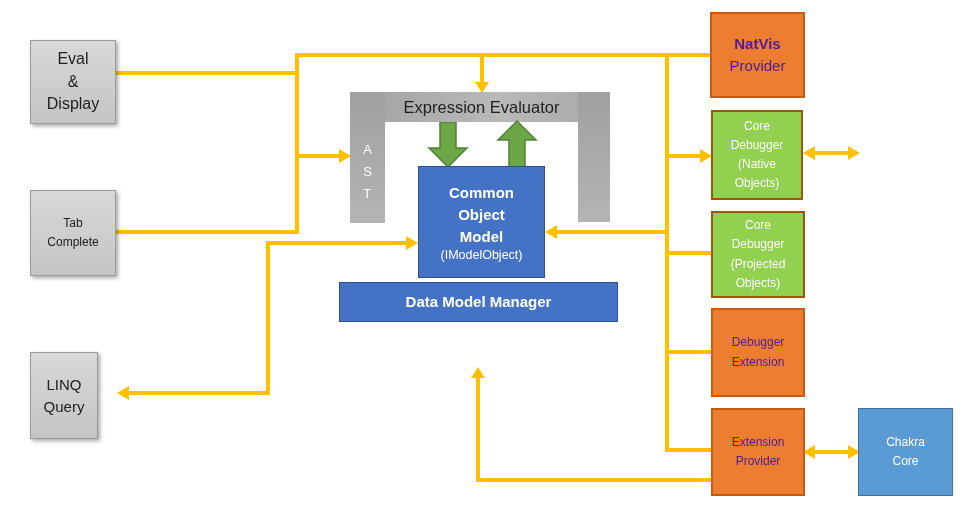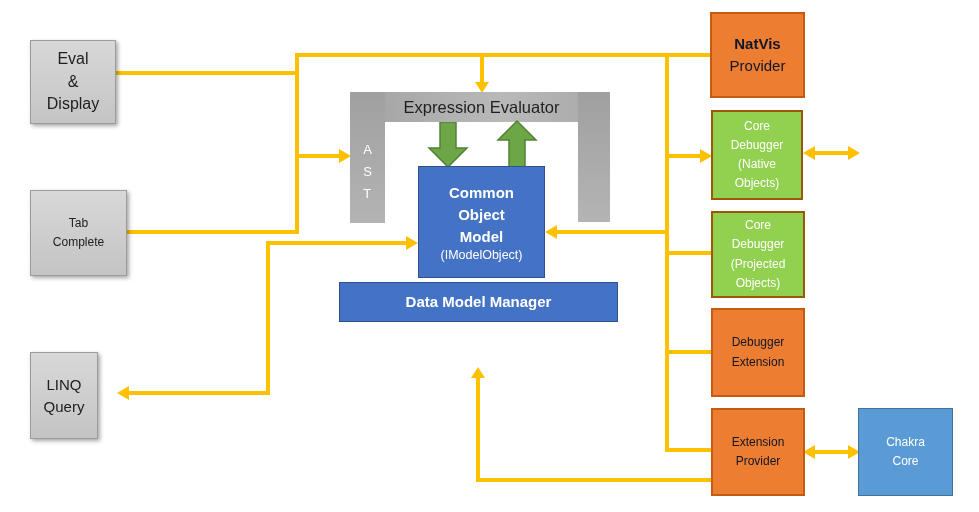--- a/index.html
+++ b/index.html
@@ -3,21 +3,21 @@
 <meta charset="utf-8">
 <style>
   html,body{margin:0;padding:0;}
   body{width:979px;height:512px;position:relative;background:#ffffff;overflow:hidden;
        font-family:"Liberation Sans",sans-serif;}
   .stage{position:absolute;left:0;top:0;width:979px;height:512px;}
   .box{position:absolute;box-sizing:border-box;display:flex;flex-direction:column;
        align-items:center;justify-content:center;text-align:center;}
   .gray{background:linear-gradient(180deg,#d8d8d8 0%,#c4c4c4 100%);
         border:1px solid #9b9b9b;box-shadow:2px 2px 4px rgba(0,0,0,.35);color:#212121;}
-  .orange{background:#ED7D31;border:2px solid #C55A11;color:#0f172a;}
+  .orange{background:#ED7D31;border:2px solid #C55A11;color:#4c1d95;}
   .green{background:#92D050;border:2px solid #9c5708;color:#ffffff;}
   .blue{background:#4472C4;border:1.5px solid #2F528F;color:#ffffff;}
   .lightblue{background:#5B9BD5;border:1.5px solid #41719C;color:#ffffff;}
   .bridgecol{position:absolute;background:linear-gradient(180deg,#a0a0a0 0%,#b4b4b4 100%);}
   .bridgebar{position:absolute;background:linear-gradient(90deg,#a7a7a7 0%,#b9b9b9 60%,#adadad 100%);
              display:flex;align-items:center;justify-content:center;color:#1f1f1f;}
   .hline,.vline{position:absolute;background:#FFC000;}
   .arr{position:absolute;width:0;height:0;}
   .arr.right{border-top:7px solid transparent;border-bottom:7px solid transparent;border-left:12px solid #FFC000;}
   .arr.left{border-top:7px solid transparent;border-bottom:7px solid transparent;border-right:12px solid #FFC000;}
@@ -98,21 +98,21 @@
   </svg>
   <svg class="svgarrow" style="left:496px;top:120px;" width="42" height="48" viewBox="0 0 42 48">
     <polygon points="13,47 29,47 29,20 40,20 21,1 2,20 13,20" fill="#6CA646" stroke="#538135" stroke-width="1.5"></polygon>
   </svg>
 
   <div class="box gray t16" style="left:30px;top:32px;width:86px;height:84px;">
     <div>Eval</div>
     <div>&amp;</div>
     <div>Display</div>
   </div>
-  <div class="box gray t12" style="left:30px;top:190px;width:97px;height:86px;">
+  <div class="box gray t12" style="left:30px;top:190px;width:86px;height:86px;">
     <div>Tab</div>
     <div>Complete</div>
   </div>
   <div class="box gray t15" style="left:30px;top:352px;width:68px;height:87px;">
     <div>LINQ</div>
     <div>Query</div>
   </div>
 
   <div class="box blue" style="left:418px;top:166px;width:127px;height:112px;">
     <div class="t15 b">Common</div>

